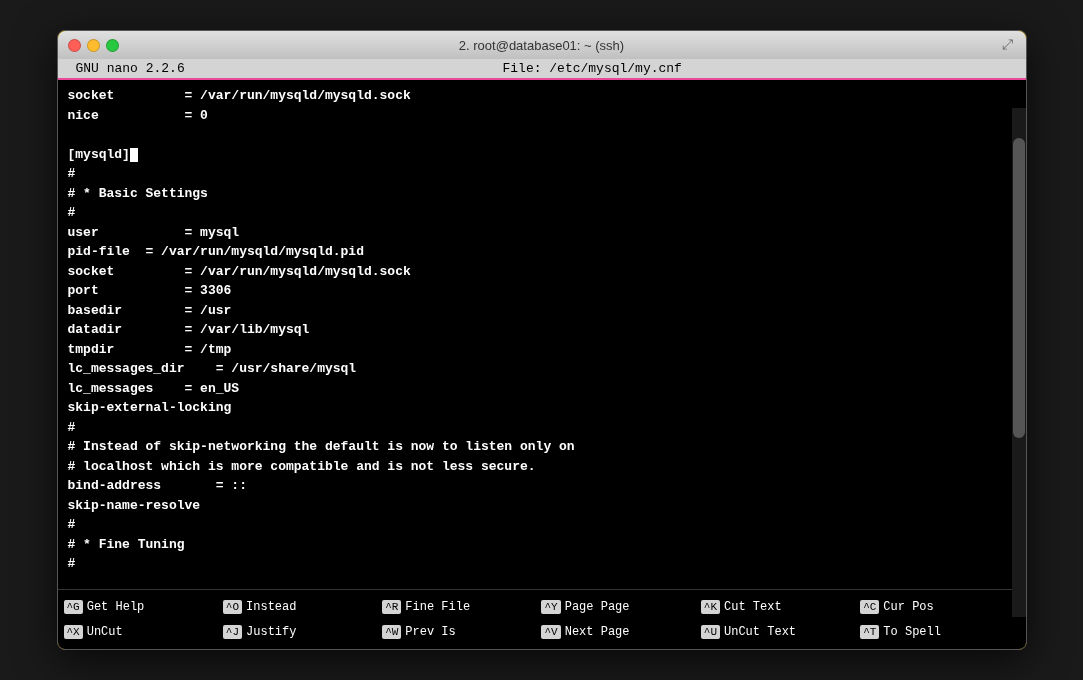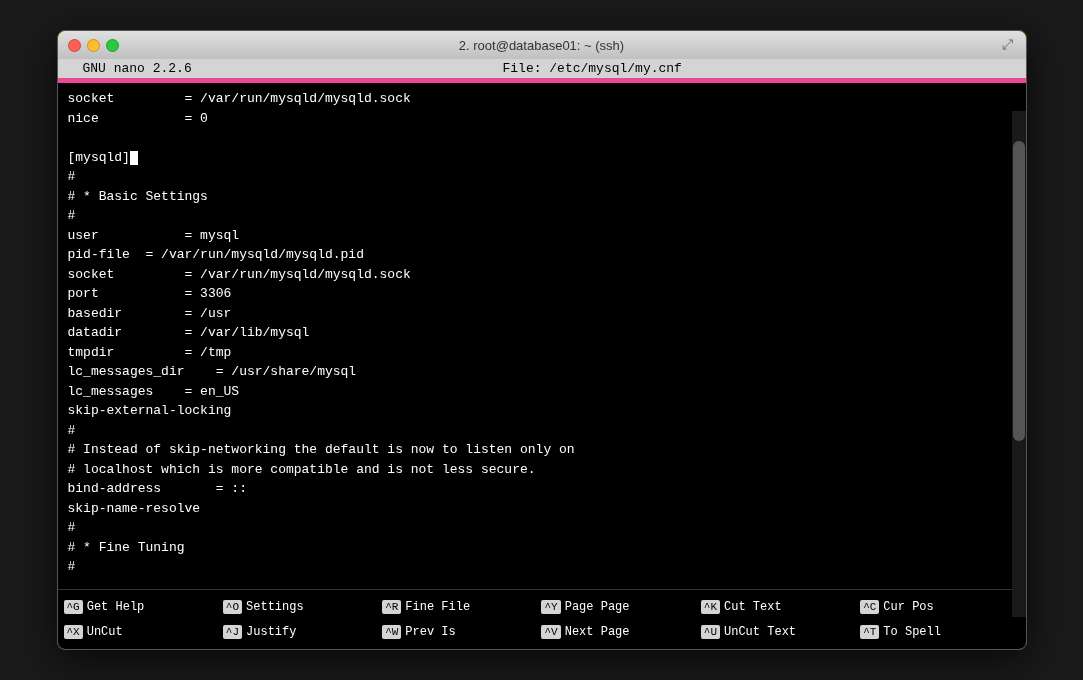--- a/index.html
+++ b/index.html
@@ -73,25 +73,25 @@
       justify-content: center;
       color: #666;
       font-size: 14px;
     }
 
     .nano-header {
       background: #d4d4d4;
       color: #000;
       font-family: 'Courier New', Courier, monospace;
       font-size: 13px;
-      padding: 2px 25px;
+      padding: 2px 18px;
       display: flex;
       justify-content: space-between;
       align-items: center;
-      border-bottom: 5px solid #ec4899;
+      border-bottom: 2px solid #ec4899;
     }
 
     .nano-body {
       background: #000;
       color: #fff;
       flex: 1;
       font-family: 'Courier New', Courier, monospace;
       font-size: 13px;
       padding: 6px 10px;
       overflow: hidden;
@@ -193,21 +193,21 @@
     <div class="resize-icon">⤢</div>
   </div>
 
   <div class="nano-header">
     <span>GNU nano 2.2.6</span>
     <span>File: /etc/mysql/my.cnf</span>
     <span>&nbsp;</span>
   </div>
 
   <div style="position:relative; flex:1; display:flex; flex-direction:row; background:#000;">
-    <div class="nano-body" style="flex:1; padding-right:20px;">
+    <div class="nano-body" style="flex:1; padding-right:20px;font-weight:bold;">
       <pre>socket         = /var/run/mysqld/mysqld.sock
 nice           = 0
 
 [mysqld]<span class="cursor"></span>
 #
 # * Basic Settings
 #
 user           = mysql
 pid-file  = /var/run/mysqld/mysqld.pid
 socket         = /var/run/mysqld/mysqld.sock
@@ -234,21 +234,21 @@
   </div>
 
   <div class="nano-footer">
     <div class="footer-row">
       <div class="shortcut-item">
         <span class="shortcut-key">^G</span>
         <span class="shortcut-label">Get Help</span>
       </div>
       <div class="shortcut-item">
         <span class="shortcut-key">^O</span>
-        <span class="shortcut-label">Settings</span>
+        <span class="shortcut-label">Instead</span>
       </div>
       <div class="shortcut-item">
         <span class="shortcut-key">^R</span>
         <span class="shortcut-label">Fine File</span>
       </div>
       <div class="shortcut-item">
         <span class="shortcut-key">^Y</span>
         <span class="shortcut-label">Page Page</span>
       </div>
       <div class="shortcut-item">

